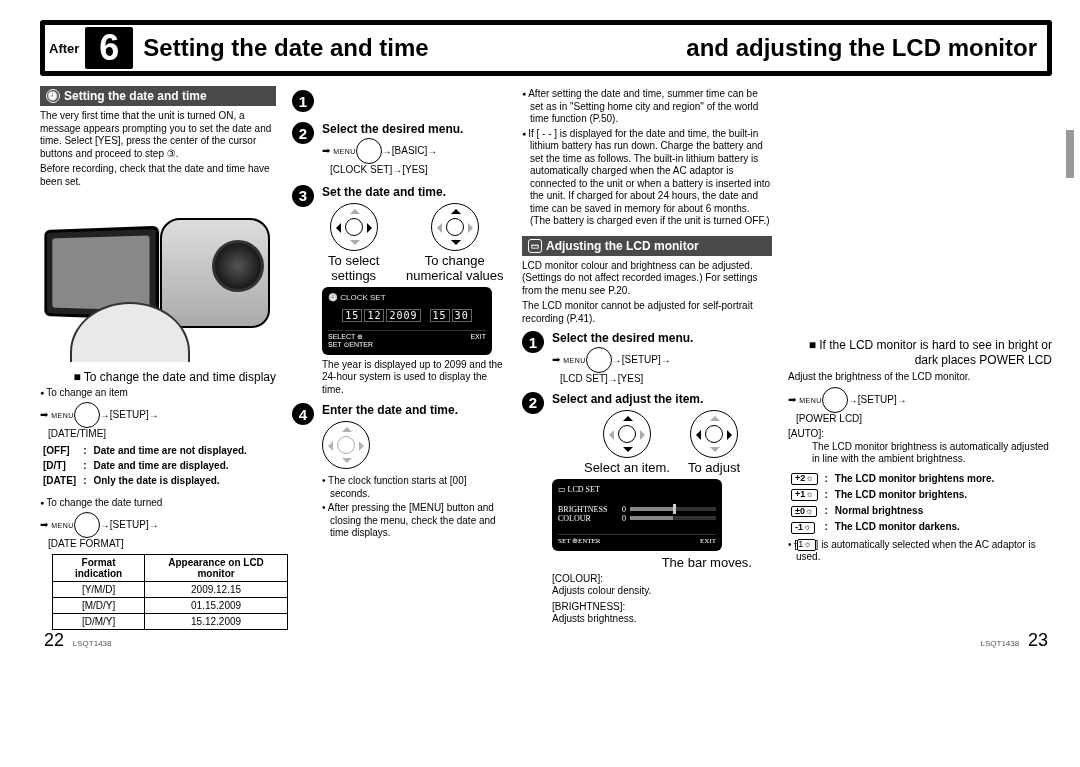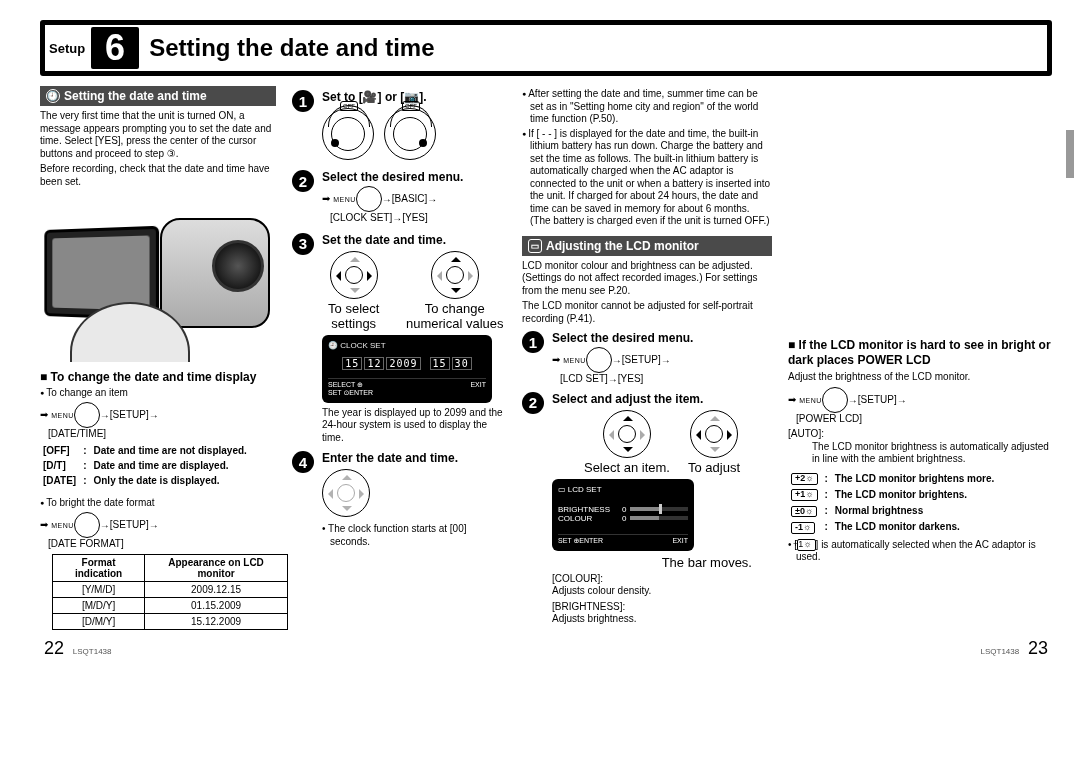--- a/index.html
+++ b/index.html
@@ -63,21 +63,21 @@
     display: flex;
     align-items: center;
     gap: 4px;
     margin-bottom: 4px;
   }
   .section-icon {
     width:14px;height:14px;border:1.5px solid #fff;border-radius:50%;
     display:inline-flex;align-items:center;justify-content:center;font-size:9px;
   }
   p { margin: 3px 0; line-height: 1.25; }
-  .subhead { font-weight: bold; font-size: 12px; margin: 6px 0 2px 0; }
+  .subhead { font-weight: normal; font-size: 12px; margin: 6px 0 2px 0; text-align: right; }
   .blksq::before { content:"■ "; }
   .bullet::before { content:"● "; font-size:7px; position:relative; top:-1px;}
   .dot-li::before { content:"• "; }
   .li { padding-left: 8px; text-indent: -8px; margin:2px 0; line-height:1.25; }
 
   
   .camcorder {
     width: 230px; height: 170px;
     position: relative;
     margin: 4px 0 8px 0;
@@ -163,56 +163,58 @@
     width:170px;height:68px;background:#000;border-radius:6px;color:#fff;font-size:8px;
     padding:6px;display:flex;flex-direction:column;justify-content:space-between;
     margin:4px 0;
   }
   .lcd-shot .t{font-size:8px;opacity:.9}
   .lcd-shot .date{font-family:monospace;letter-spacing:1px;text-align:center;font-size:10px}
   .lcd-shot .date span{border:1px solid #666;padding:0 2px;margin:0 1px}
   .lcd-shot .b{display:flex;justify-content:space-between;font-size:7px;border-top:1px solid #333;padding-top:2px}
 
   .lcd-shot2 {
-    width:142px;height:72px;background:#000;border-radius:6px;color:#fff;font-size:8px;
+    width:170px;height:72px;background:#000;border-radius:6px;color:#fff;font-size:8px;
     padding:6px;display:flex;flex-direction:column;justify-content:space-between;
     margin:4px 0;
+    font-family:Liberation Serif, serif;
   }
   .bar{height:4px;background:#333;position:relative;margin:2px 0}
   .bar i{position:absolute;height:100%;background:#888;width:50%}
   .cursor{position:absolute;top:-3px;left:50%;width:3px;height:10px;background:#ccc}
 
   table.fmt { border-collapse: collapse; width: 100%; margin-top:4px; font-size:10px;margin-left:12px;}
   table.fmt th, table.fmt td { border:1px solid #000; padding:2px 4px; text-align:center;}
   table.fmt th { font-weight:bold; }
 
   .defs td { vertical-align: top; padding-right:4px;font-weight:bold;}
   .icon-box{display:inline-block;border:1.3px solid #000;padding:0 3px;font-size:9px;border-radius:2px;vertical-align:middle;line-height:1.1}
 
   .small-caption{text-align:center;font-size:13px;}
 
-  .footer { display:flex; justify-content:space-between; align-items:flex-end; margin-top:8px; padding:0 4px;}
+  .footer { display:flex; justify-content:space-between; align-items:flex-end; margin-top:0; padding:0 4px;}
   .footer .pn { font-size:18px; }
   .footer .code { font-size:8px; color:#555; padding:0 6px;}
 
   .thumb-tab{
     position:absolute; right:6px; top:130px; width:8px; height:48px; background:#999;
   }
 </style>
 </head>
 <body>
 
 <div class="page">
   <div class="thumb-tab"></div>
 
   <div class="banner">
-    <span class="setup-label">Setup</span>
+    <span class="setup-label">After</span>
     <span class="big-num-box">6</span>
     <span class="banner-title">
       <span>Setting the date and time</span>
+      <span>and adjusting the LCD monitor</span>
     </span>
   </div>
 
   <div class="columns">
 
     <div class="col col-a">
       <div class="section-bar">
         <span class="section-icon">🕘</span>
         <span>Setting the date and time</span>
       </div>
@@ -245,21 +247,21 @@
               <td>Date and time are displayed.</td>
             </tr>
         <tr>
               <td>[DATE]</td>
               <td>:</td>
               <td>Only the date is displayed.</td>
             </tr>
       </tbody>
         </table>
 
-      <p class="li bullet" style="margin-top:8px">To bright the date format</p>
+      <p class="li bullet" style="margin-top:8px">To change the date turned</p>
       <p class="li">
         ➡ <span class="menu-label">MENU</span><span class="menu-ring"></span><span>→[SETUP]→</span><br>
         <span>[DATE FORMAT]</span>
       </p>
 
       <table class="fmt">
         <tbody>
             <tr>
               <th>Format indication</th>
               <th>Appearance on LCD monitor</th>
@@ -276,35 +278,20 @@
               <td>[D/M/Y]</td>
               <td>15.12.2009</td>
             </tr>
       </tbody>
         </table>
     </div>
 
     <div class="col col-b">
       <div class="step-row">
         <span class="circle-num">1</span>
-        <div style="flex:1">
-          <div class="step-text">Set to [🎥] or [📷].</div>
-          <div style="display:flex;gap:10px;margin-top:4px">
-            <div class="dial">
-                <span class="dial-off">OFF</span>
-                <span class="dial-arc"></span>
-                <span class="dial-dot" style="top:30px;left:8px"></span>
-              </div>
-            <div class="dial">
-                <span class="dial-off">OFF</span>
-                <span class="dial-arc"></span>
-                <span class="dial-dot" style="top:30px;right:8px"></span>
-              </div>
-          </div>
-        </div>
       </div>
 
       <div class="step-row" style="margin-top:10px">
         <span class="circle-num">2</span>
         <div style="flex:1">
           <div class="step-text">Select the desired menu.</div>
           <p class="li">
             ➡ <span class="menu-label">MENU</span><span class="menu-ring"></span><span>→[BASIC]→</span><br>
             <span>[CLOCK SET]→[YES]</span>
           </p>
@@ -336,20 +323,21 @@
           <p>The year is displayed up to 2099 and the 24-hour system is used to display the time.</p>
         </div>
       </div>
 
       <div class="step-row" style="margin-top:4px">
         <span class="circle-num">4</span>
         <div style="flex:1">
           <div class="step-text">Enter the date and time.</div>
           <div style="margin:4px 0 4px 0"><div class="dpad dim"><span class="tri up"></span><span class="tri down"></span><span class="tri left"></span><span class="tri right"></span></div></div>
           <p class="li dot-li">The clock function starts at [00] seconds.</p>
+          <p class="li dot-li">After pressing the [MENU] button and closing the menu, check the date and time displays.</p>
         </div>
       </div>
     </div>
 
     <div class="col col-c">
       <p class="li bullet">After setting the date and time, summer time can be set as in "Setting home city and region" of the world time function (P.50).</p>
       <p class="li bullet">If [ - - ] is displayed for the date and time, the built-in lithium battery has run down. Charge the battery and set the time as follows. The built-in lithium battery is automatically charged when the AC adaptor is connected to the unit or when a battery is inserted into the unit. If charged for about 24 hours, the date and time can be saved in memory for about 6 months. (The battery is charged even if the unit is turned OFF.)</p>
 
       <div class="section-bar" style="margin-top:8px">
         <span class="section-icon" style="border-radius:3px">▭</span>

